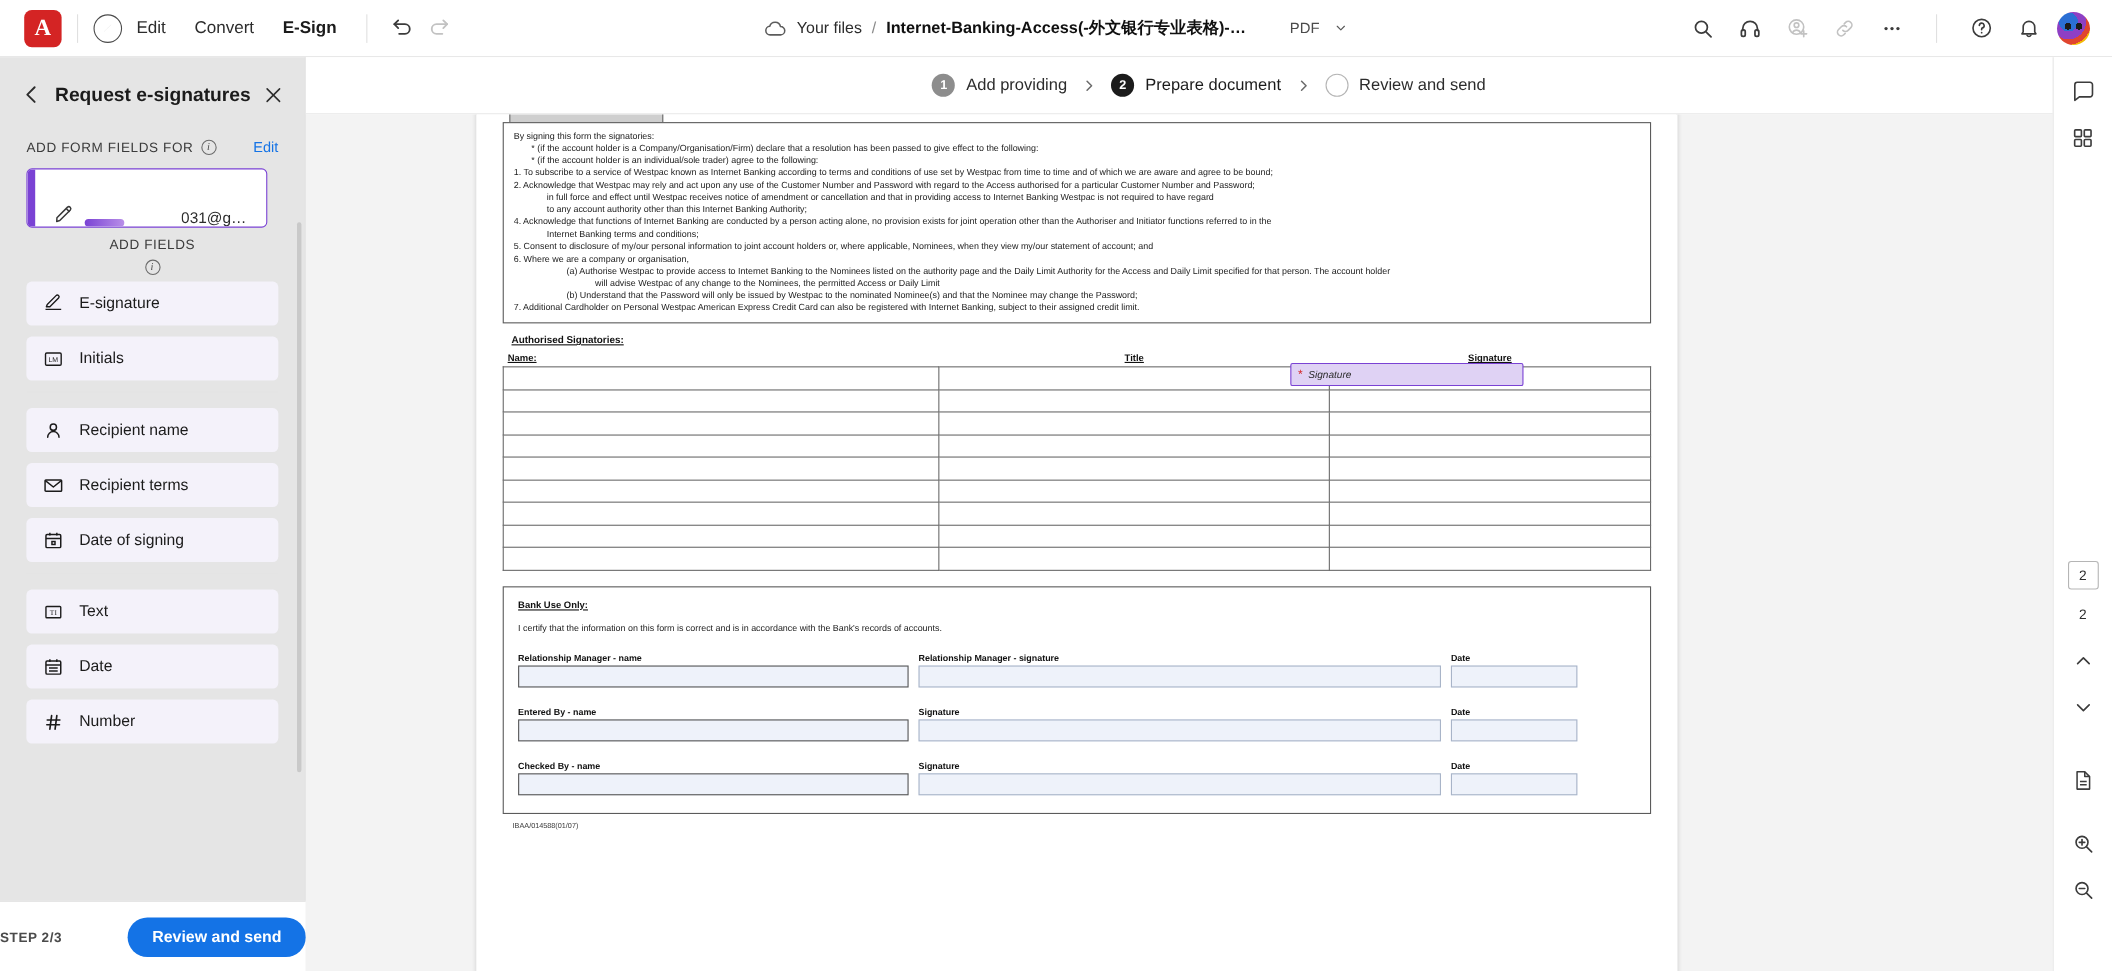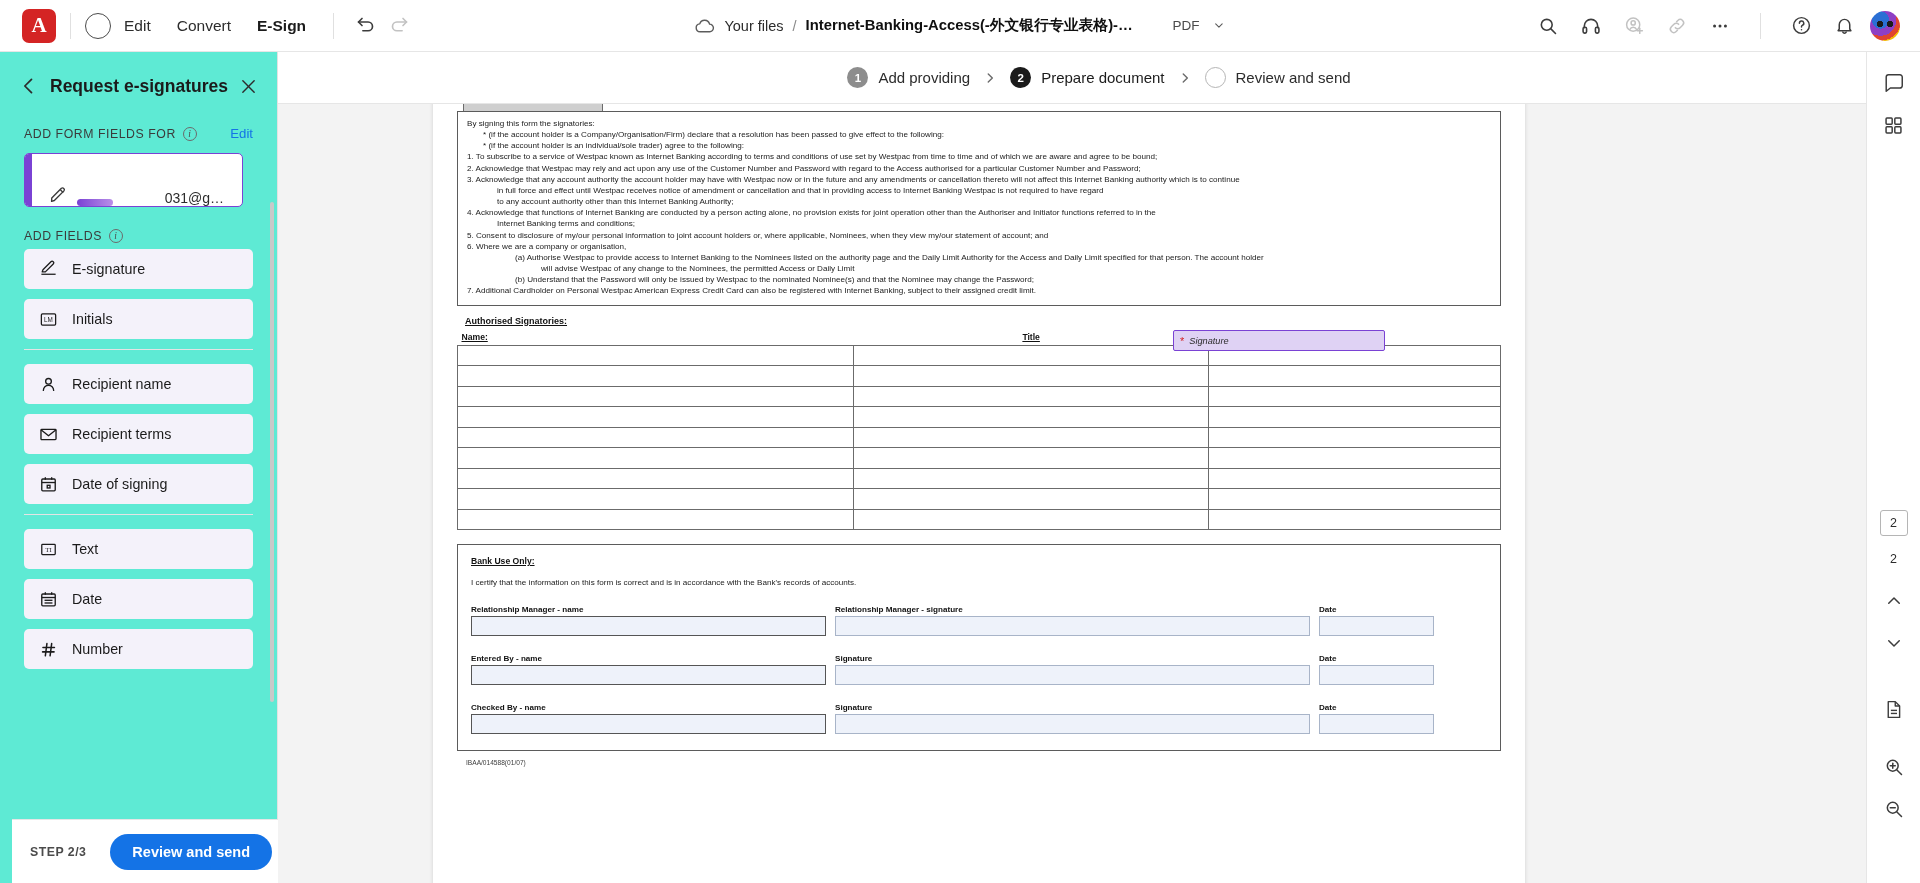--- a/index.html
+++ b/index.html
@@ -66,21 +66,21 @@
   .avatar::after {
     content:""; position:absolute; left:6px; top:9px; width:18px; height:10px;
     background:
       radial-gradient(circle at 4px 4px, #1b1b1b 0 3px, transparent 3px),
       radial-gradient(circle at 14px 4px, #1b1b1b 0 3px, transparent 3px);
   }
 
   
   .leftpanel {
     position: absolute; top: 52px; left: 0; width: 278px; height: 831px;
-    background: #5eead4; border-right: 1px solid #e2e2e2;
+    background: #e5e5e5; border-right: 1px solid #e2e2e2;
   }
   .lp-head {
     height: 52px; display: flex; align-items: center; padding: 0 14px; margin-top: 8px;
   }
   .lp-back, .lp-close {
     width: 30px; height: 30px; display: flex; align-items: center;
     justify-content: center; cursor: pointer; color: #2c2c2c;
   }
   .lp-title {
     font-size: 17.5px; font-weight: bold; color: #1b1b1b; margin-left: 6px; flex: 1;
@@ -123,23 +123,23 @@
     display: flex; align-items: center; padding: 0 14px; gap: 14px;
     margin-bottom: 10px; cursor: pointer; color: #1b1b1b; font-size: 14.3px;
   }
   .field-icon { width: 20px; display: flex; align-items: center; justify-content: center; color: #1b1b1b; }
   .fl-divider { height: 1px; background: #e4e4e4; margin: 6px 0 14px 0; }
   .panel-scroll {
     position: absolute; right: 3px; top: 150px; width: 4px; height: 500px;
     background: #c9c9c9; border-radius: 3px; cursor: pointer;
   }
   .lp-footer {
-    position: absolute; bottom: 0; left: 12px; width: 278px; height: 64px;
+    position: absolute; bottom: 0; left: 0; width: 278px; height: 64px;
     background: #fff; border-top: 1px solid #e6e6e6;
-    display: flex; align-items: center; padding: 0 18px;
+    display: flex; align-items: center; padding: 0 0;
   }
   .step-label { font-size: 12.3px; font-weight: bold; letter-spacing: .5px; color: #4b4b4b; }
   .btn-primary {
     margin-left: auto; background: #1473e6; color: #fff; border: none;
     border-radius: 18px; height: 36px; padding: 0 22px;
     font-size: 14.5px; font-weight: bold; cursor: pointer;
     font-family: "Liberation Sans", sans-serif;
   }
 
   
@@ -374,21 +374,21 @@
     <span class="recip-pen">
       <svg width="22" height="22" viewBox="0 0 24 24" fill="none" stroke="currentColor" stroke-width="1.5" stroke-linejoin="round">
           <path d="M5 19 8 18l10.5-10.5a2 2 0 0 0-2.8-2.8L5.2 15.2z"></path>
           <path d="M14.6 6.3 17.7 9.4"></path>
         </svg>
     </span>
     <span class="recip-dash"></span>
     <span class="recip-email">031@g…</span>
   </div>
 
-  <div class="sect-label" style="margin-top:22px;">
+  <div class="sect-label" style="margin-top:8px;flex-direction:column;">
     <span>ADD FIELDS</span>
     <span class="info-i">i</span>
   </div>
 
   <div class="field-list">
     <div class="field-item">
       <span class="field-icon">
         <svg width="19" height="19" viewBox="0 0 24 24" fill="none" stroke="currentColor" stroke-width="1.6" stroke-linejoin="round">
             <path d="M3 18h18"></path>
             <path d="M4 15h4l10-10a2 2 0 0 0-2.9-2.8L5 12.3z"></path>
@@ -509,21 +509,20 @@
   <div class="page">
     <div class="doc-inner">
       <div class="topstrip"></div>
 
       <div class="terms-box">
         <div class="ln">By signing this form the signatories:</div>
         <div class="ln ind1">*     (if the account holder is a Company/Organisation/Firm) declare that a resolution has been passed to give effect to the following:</div>
         <div class="ln ind1">*     (if the account holder is an individual/sole trader) agree to the following:</div>
         <div class="ln">1. To subscribe to a service of Westpac known as Internet Banking according to terms and conditions of use set by Westpac from time to time and of which we are aware and agree to be bound;</div>
         <div class="ln">2. Acknowledge that Westpac may rely and act upon any use of the Customer Number and Password with regard to the Access authorised for a particular Customer Number and Password;</div>
-        <div class="ln">3. Acknowledge that any account authority the account holder may have with Westpac now or in the future and any amendments or cancellation thereto will not affect this Internet Banking authority  which is to  continue</div>
         <div class="ln ind2">in full force and effect until Westpac receives notice of amendment or cancellation and that in providing access to Internet Banking Westpac is not required to have regard</div>
         <div class="ln ind2">to any account authority other than this Internet Banking Authority;</div>
         <div class="ln">4. Acknowledge that functions of Internet Banking are conducted by a person acting alone, no provision exists for joint operation other than the Authoriser and Initiator functions referred to in the</div>
         <div class="ln ind2">Internet Banking terms and conditions;</div>
         <div class="ln">5. Consent to disclosure of my/our personal information to joint account holders or, where applicable, Nominees, when they view my/our statement of account; and</div>
         <div class="ln">6. Where we are a company or organisation,</div>
         <div class="ln ind3">(a) Authorise Westpac to provide access to Internet Banking to the Nominees listed on the authority page and the Daily Limit Authority for the Access and Daily Limit specified for that person. The account holder</div>
         <div class="ln ind4">will advise Westpac of any change to the Nominees, the permitted Access or Daily Limit</div>
         <div class="ln ind3">(b) Understand that the Password will only be issued by Westpac to the nominated Nominee(s) and that the Nominee may change the Password;</div>
         <div class="ln">7. Additional Cardholder on Personal Westpac American Express Credit Card can also be registered with Internet Banking, subject to their assigned credit limit.</div>

